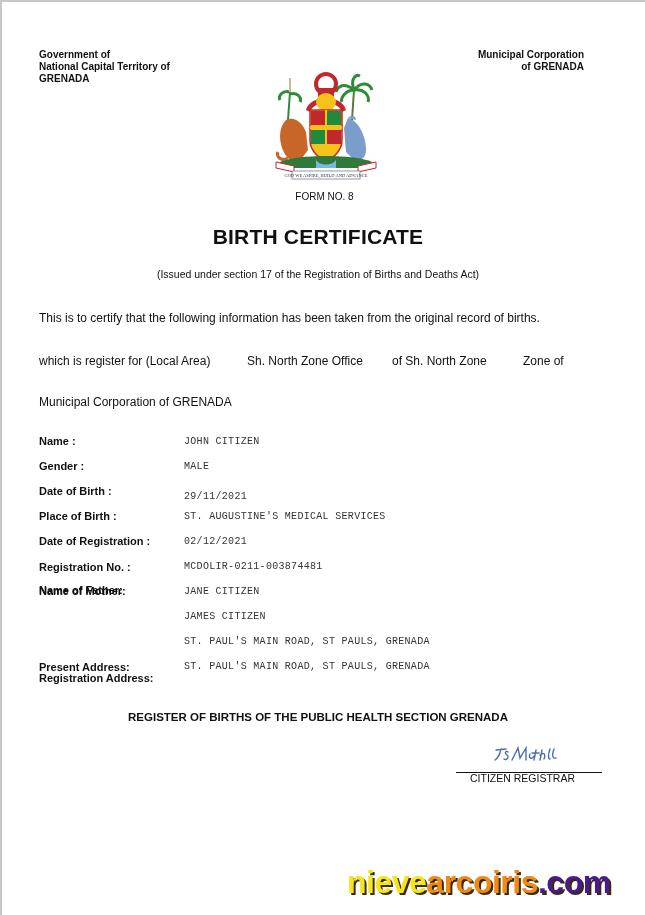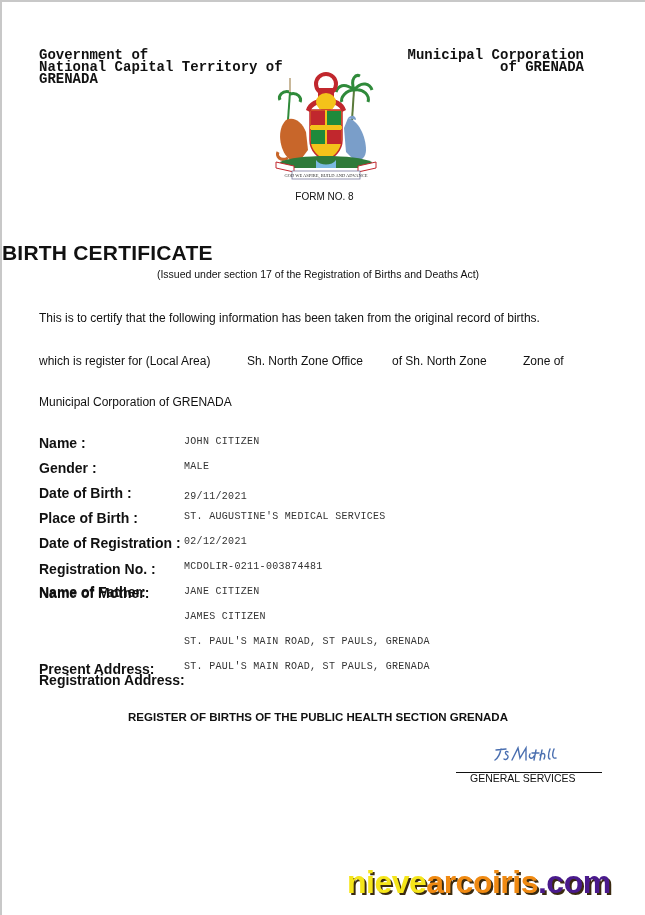--- a/index.html
+++ b/index.html
@@ -1,27 +1,27 @@
 <!DOCTYPE html>
 <html><head>
   <meta charset="utf-8">
   <style>
     html, body { margin:0; padding:0; background:#ffffff; }
     body { width:645px; height:915px; position:relative; overflow:hidden; font-family:"Liberation Sans", sans-serif; color:#111; }
     .page { position:absolute; left:0; top:0; width:645px; height:915px; border-top:2px solid #c8c8c8; border-left:2px solid #c8c8c8; box-sizing:border-box; }
     .abs { position:absolute; white-space:nowrap; }
-    .hdr { font-size:14px; font-weight:bold; line-height:12px;font-family:Liberation Mono, monospace; }
+    .hdr { font-size:10px; font-weight:bold; line-height:12px; }
     .hdr-left { left:37px; top:47px; }
     .hdr-right { right:61px; top:47px; text-align:right; }
     .crest { left:264px; top:68px; width:120px; height:112px; }
     .form-no { left:0; width:645px; top:189px; text-align:center; font-size:10px; }
-    .title { left:0; width:632px; top:239px; font-size:21px; font-weight:bold; letter-spacing:0.2px; }
+    .title { left:0; width:632px; top:223px; text-align:center; font-size:21px; font-weight:bold; letter-spacing:0.2px; }
     .subtitle { left:0; width:632px; top:266px; text-align:center; font-size:10.5px; }
     .para { font-size:12px;text-align:center; }
-    .label { left:37px; font-size:14px; font-weight:bold; }
+    .label { left:37px; font-size:11px; font-weight:bold; }
     .value { left:182px; font-family:"Liberation Mono", monospace; font-size:10px; color:#333; letter-spacing:0.3px; }
     .register { left:0; width:632px; top:709px; text-align:center; font-size:11.5px; font-weight:bold; }
     .sig-line { left:454px; top:770px; width:146px; height:1px; background:#111; }
     .registrar { left:468px; top:770px; font-size:10.5px; }
     .signature { left:490px; top:742px; }
     .watermark { left:345px; top:862px; font-size:32px; font-weight:bold; letter-spacing:-0.5px; text-shadow:2px 2px 0 #3a2a10; }
     .wm-a { color:#f5e51a; }
     .wm-b { color:#f08a12; }
     .wm-c { color:#4a1a8c; }
   </style>
@@ -126,17 +126,17 @@
   </div>
 
   <div class="abs register">REGISTER OF BIRTHS OF THE PUBLIC HEALTH SECTION GRENADA</div>
 
   <div class="abs signature">
     <svg width="70" height="22" viewBox="0 0 70 22">
       <path d="M4 6 L14 5 M9 5 C8 10 6 14 3 16 M16 8 C14 6 12 9 15 11 C18 13 14 17 12 15 M20 16 L26 4 L28 14 L34 4 L34 16 M38 10 C36 14 40 16 42 12 M44 6 L42 16 M40 9 L47 9 M50 6 L48 16 M48 11 C52 8 54 10 52 15 M58 5 C56 10 56 15 58 15 M62 5 C60 10 60 15 64 14" stroke="#4a6fb0" stroke-width="1.4" fill="none" stroke-linecap="round"></path>
     </svg>
   </div>
   <div class="abs sig-line"></div>
-  <div class="abs registrar">GENERAL SERVICES</div>
+  <div class="abs registrar">CITIZEN REGISTRAR</div>
 
   <div class="abs watermark"><span class="wm-a">nieve</span><span class="wm-b">arcoiris</span><span class="wm-c">.com</span></div>
 
 </div>
 
 </body></html>

